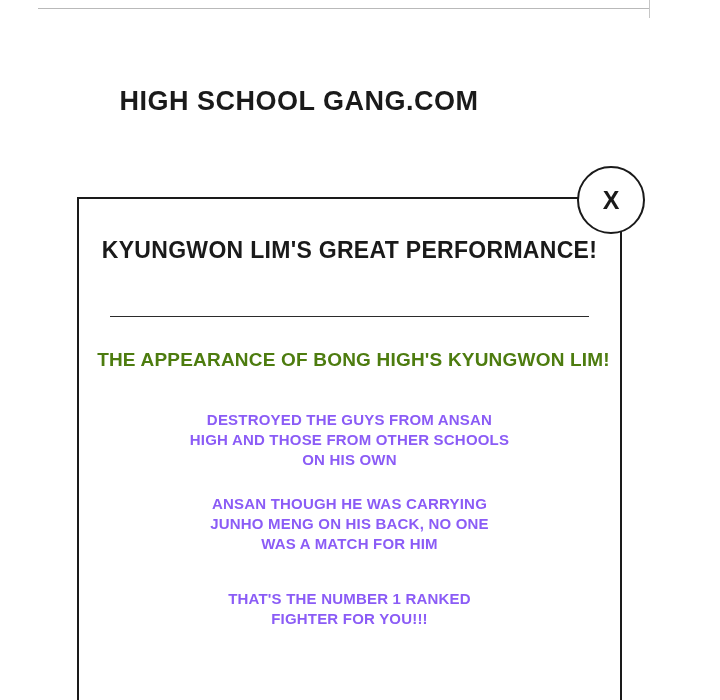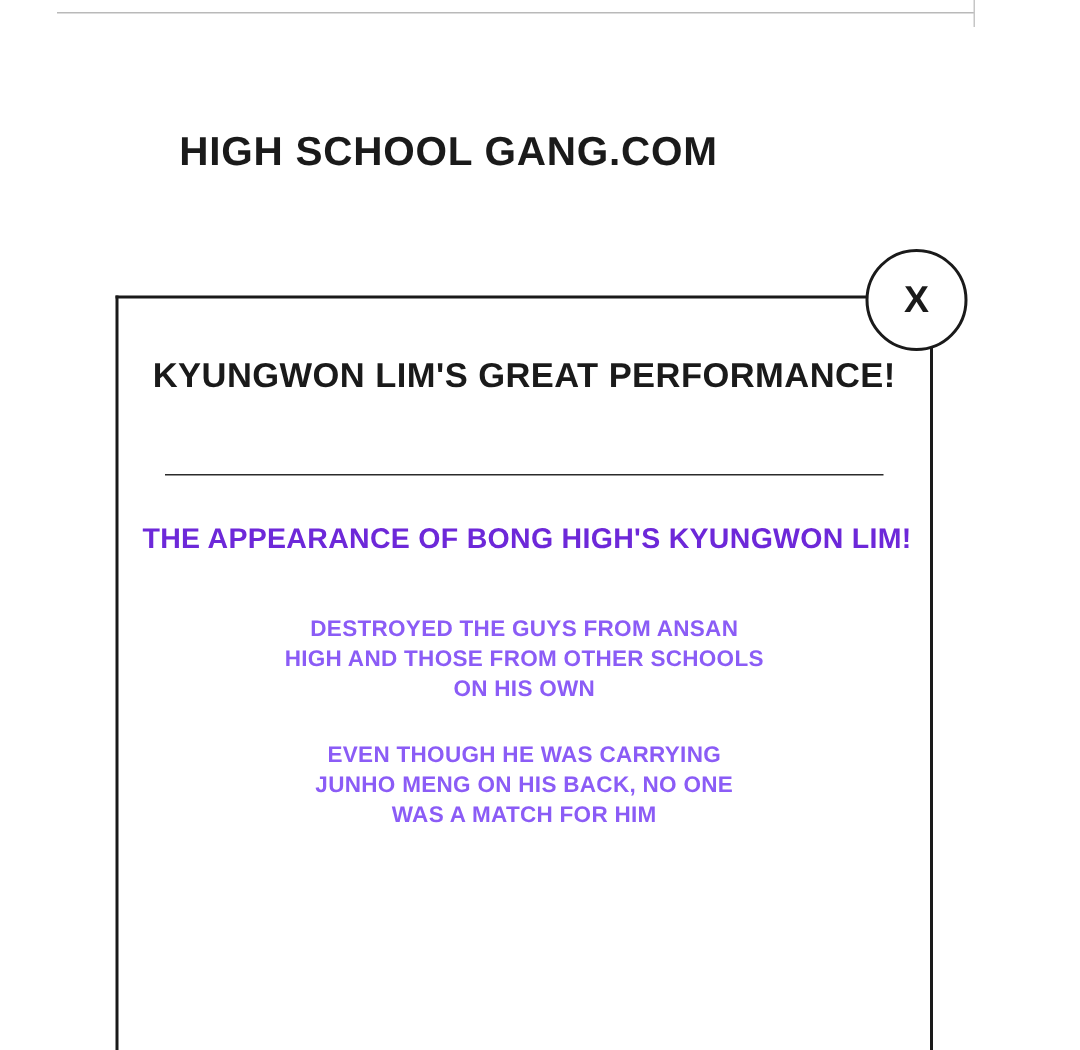--- a/index.html
+++ b/index.html
@@ -99,27 +99,28 @@
     top: 117px;
     left: 31px;
     width: 479px;
     height: 1px;
     background: #2b2b2b;
   }
 
   .headline {
     position: absolute;
     top: 148px;
-    left: 16px;
+    left: 4px;
     width: 100%;
+    text-align: center;
     font-size: 19px;
     font-weight: 700;
     line-height: 26px;
     letter-spacing: 0.2px;
-    color: #6d28d9;
+    color: #4d7c0f;
   }
 
   .para {
     position: absolute;
     left: 0;
     width: 100%;
     text-align: center;
     font-size: 15px;
     font-weight: 700;
     line-height: 20px;
@@ -139,18 +140,20 @@
 
 <div class="site-title">HIGH SCHOOL GANG.COM</div>
 
 <div class="panel">
   <div class="panel-title">KYUNGWON LIM'S GREAT PERFORMANCE!</div>
   <div class="divider"></div>
   <div class="headline">THE APPEARANCE OF BONG HIGH'S KYUNGWON LIM!</div>
   <div class="para para-1">DESTROYED THE GUYS FROM ANSAN
 HIGH AND THOSE FROM OTHER SCHOOLS
 ON HIS OWN</div>
-  <div class="para para-2">EVEN THOUGH HE WAS CARRYING
+  <div class="para para-2">ANSAN THOUGH HE WAS CARRYING
 JUNHO MENG ON HIS BACK, NO ONE
 WAS A MATCH FOR HIM</div>
+  <div class="para para-3">THAT'S THE NUMBER 1 RANKED
+FIGHTER FOR YOU!!!</div>
 </div>
 
 <div class="close-button">X</div>
 
 </body></html>

